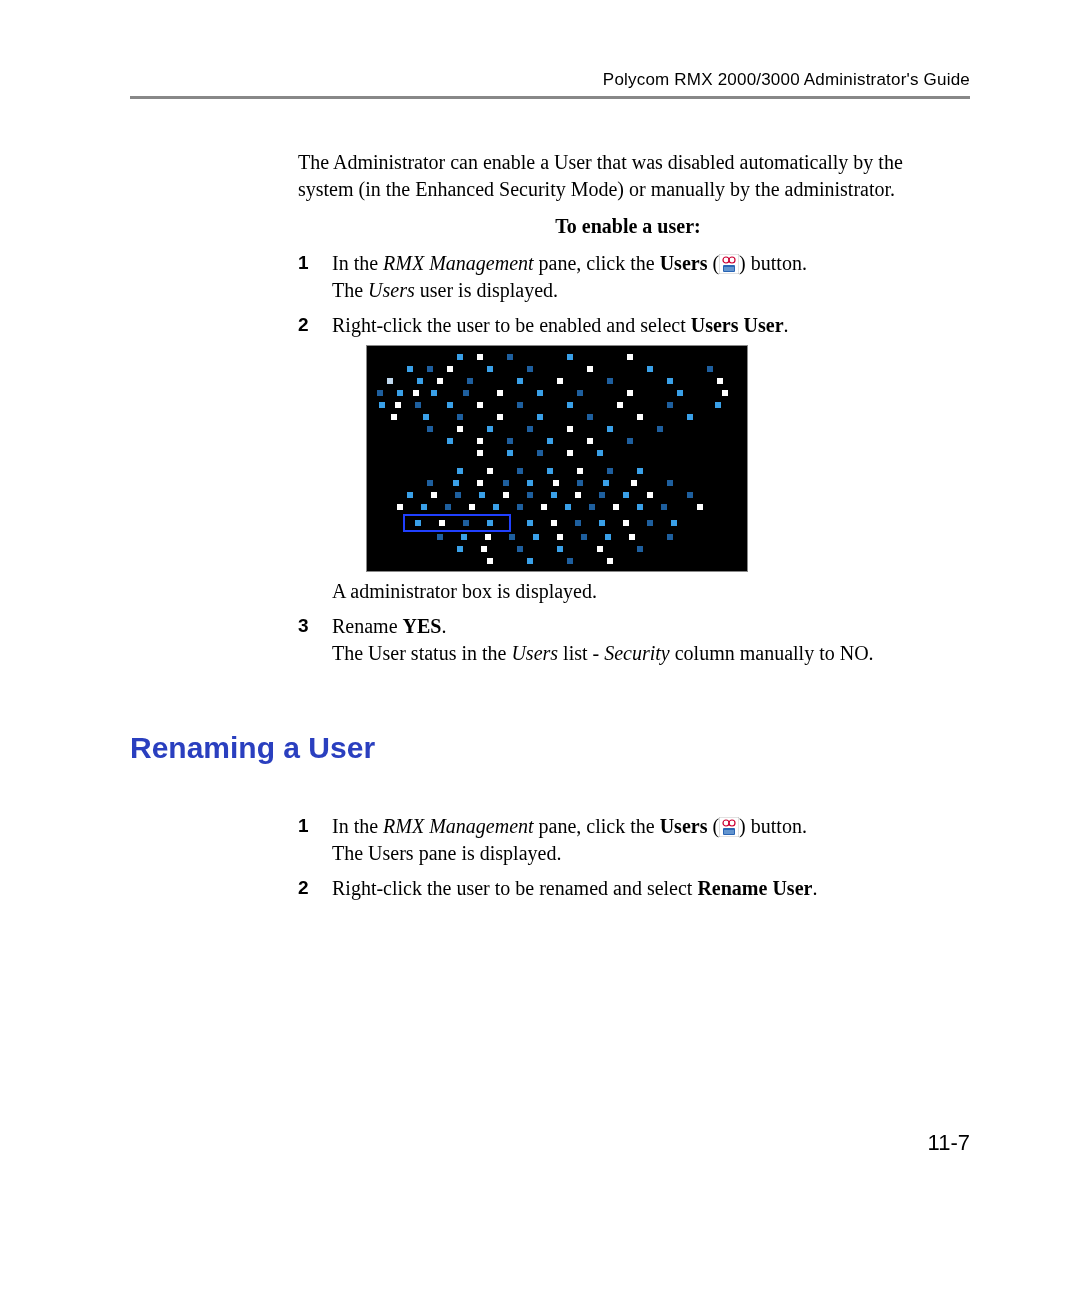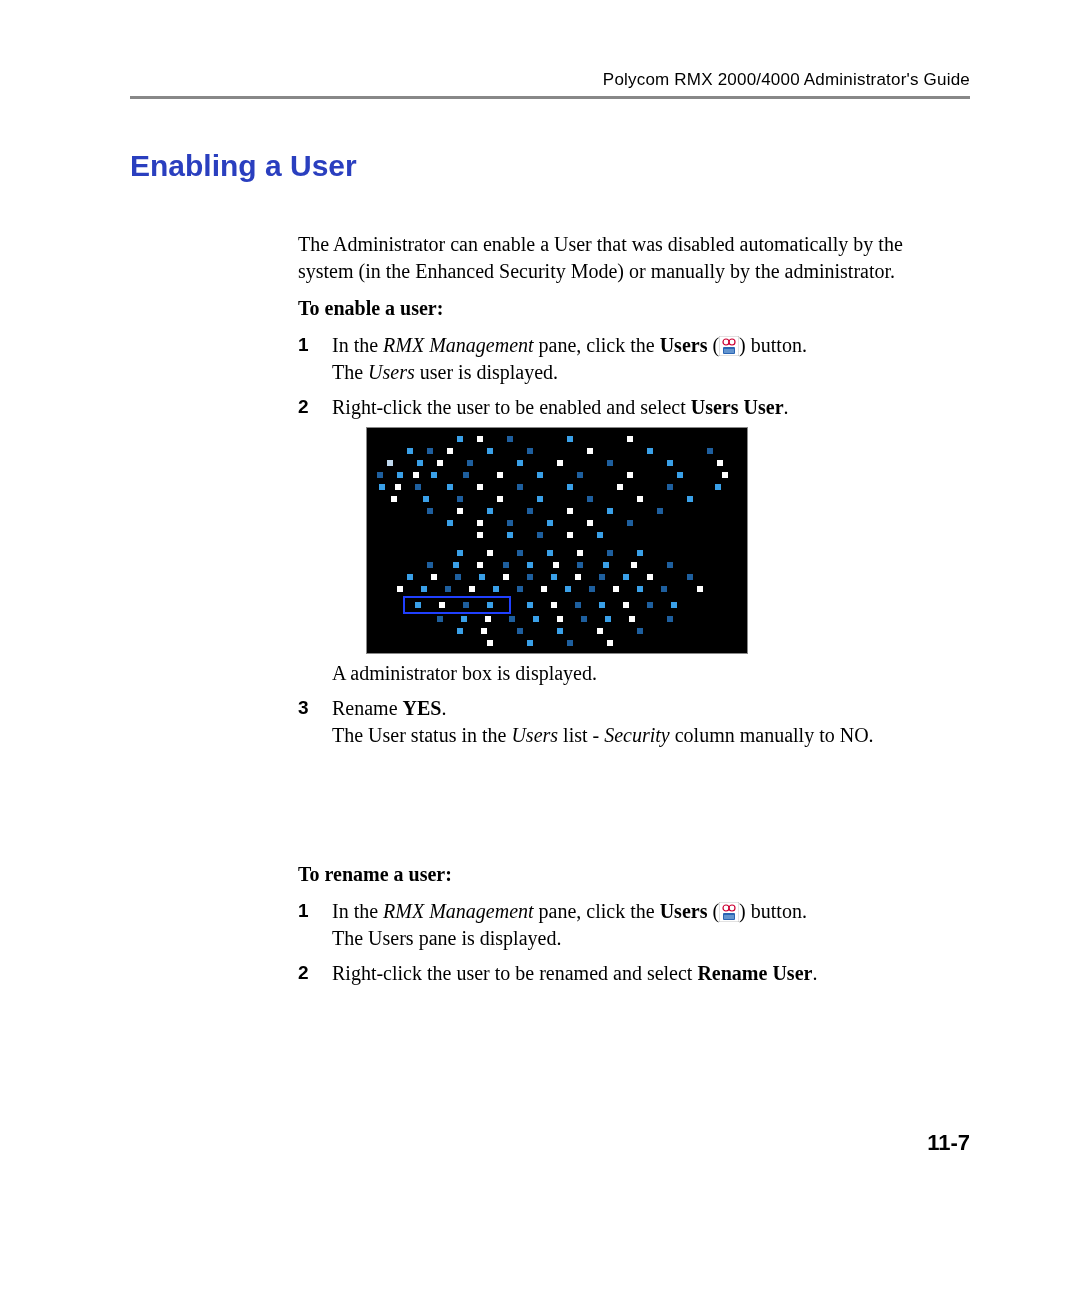--- a/index.html
+++ b/index.html
@@ -41,20 +41,21 @@
     font-size: 20px;
     line-height: 1.35;
     max-width: 660px;
     margin-top: 48px;
   }
   .body-block p { margin: 0 0 10px 0; }
   .subhead {
     font-weight: bold;
     margin-top: 14px;
     margin-bottom: 8px;
+    text-align: center;
   }
   ol.steps {
     list-style: none;
     padding: 0;
     margin: 0;
   }
   ol.steps > li {
     position: relative;
     padding-left: 34px;
     margin-bottom: 8px;
@@ -99,33 +100,32 @@
     box-sizing: border-box;
   }
 
   .section-gap { height: 56px; }
 
   .page-num {
     position: absolute;
     right: 110px;
     bottom: 150px;
     font-family: "Century Gothic", "Futura", "Trebuchet MS", sans-serif;
-    font-weight: 700;
+    font-weight: 400;
     font-size: 22px;
   }
 </style>
 </head>
 <body>
 
 <div class="page">
 
-  <div class="running-head">Polycom RMX 2000/4000 Administrator's Guide</div>
+  <div class="running-head">Polycom RMX 2000/3000 Administrator's Guide</div>
   <hr class="rule">
 
-  <h2 class="section">Enabling a User</h2>
 
   <div class="body-block">
     <p>The Administrator can enable a User that was disabled automatically by the system (in the Enhanced Security Mode) or manually by the administrator.</p>
 
     <p class="subhead">To enable a user:</p>
 
     <ol class="steps">
       <li>
         <span class="num">1</span>
         <span>In the </span><span class="italic">RMX Management</span><span> pane, click the </span><span class="bold">Users</span><span> (</span><span class="users-icon"><svg viewBox="0 0 20 20" width="20" height="20">
@@ -302,23 +302,23 @@
         <span class="num">3</span>
         <span>Rename </span><span class="bold">YES</span><span>.</span>
         <br>
         <span>The User status in the </span><span class="italic">Users</span><span> list - </span><span class="italic">Security</span><span> column manually to NO.</span>
       </li>
     </ol>
   </div>
 
   <div class="section-gap"></div>
 
+  <h2 class="section">Renaming a User</h2>
 
   <div class="body-block">
-    <p class="subhead">To rename a user:</p>
 
     <ol class="steps">
       <li>
         <span class="num">1</span>
         <span>In the </span><span class="italic">RMX Management</span><span> pane, click the </span><span class="bold">Users</span><span> (</span><span class="users-icon"><svg viewBox="0 0 20 20" width="20" height="20">
               <rect x="0" y="0" width="20" height="20" fill="#fff" stroke="#888" stroke-width="0.5"></rect>
               <circle cx="7" cy="6" r="3" fill="none" stroke="#c03" stroke-width="1.2"></circle>
               <circle cx="13" cy="6" r="3" fill="none" stroke="#c03" stroke-width="1.2"></circle>
               <rect x="4" y="11" width="12" height="7" rx="1" fill="#2964b3"></rect>
               <line x1="6" y1="13" x2="6" y2="17" stroke="#9cc4ea" stroke-width="1"></line>

